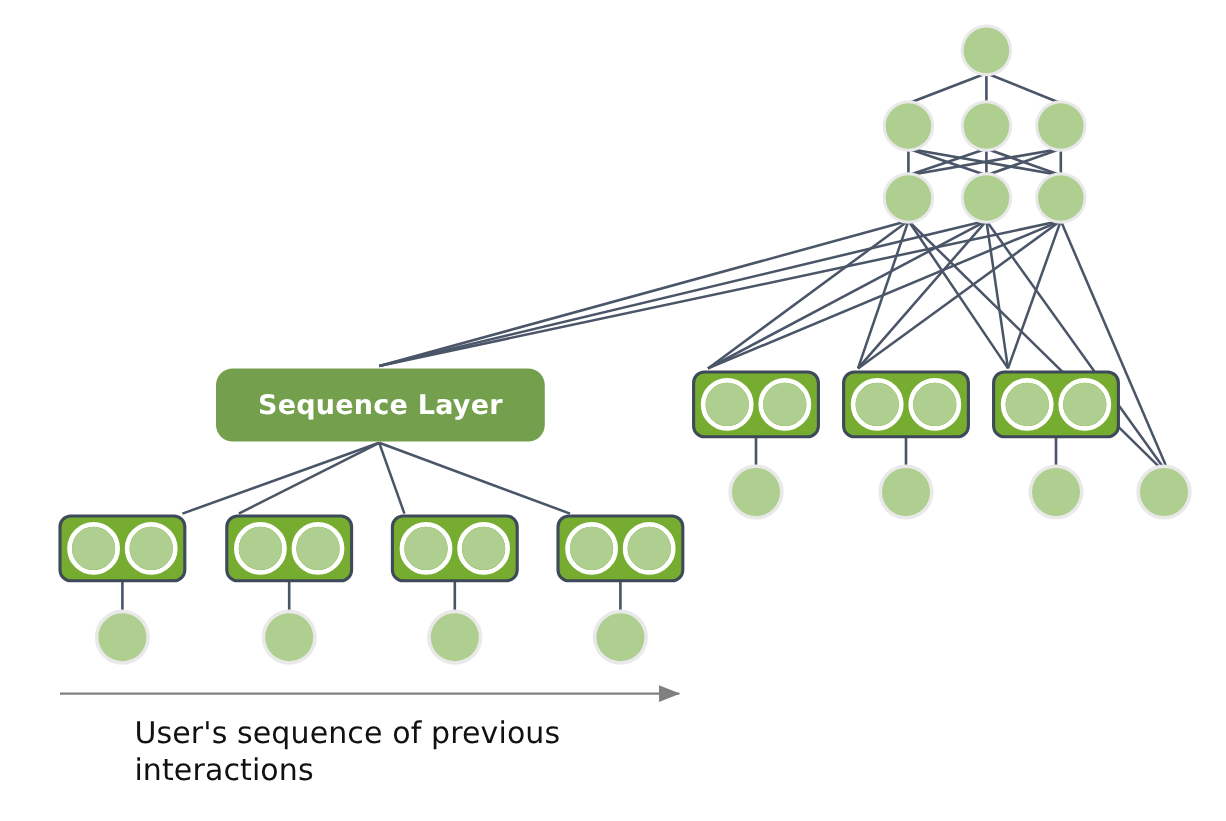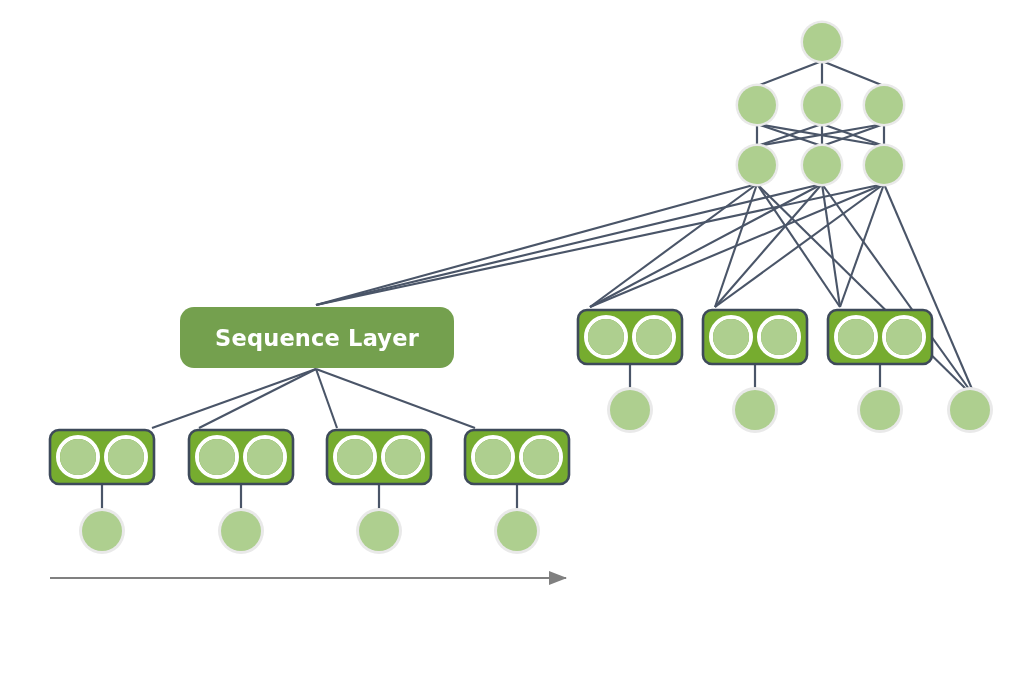--- a/index.html
+++ b/index.html
@@ -248,14 +248,16 @@
       </g>
     </g>
 
     <g>
       <line x1="50" y1="578" x2="566" y2="578" stroke="#808080" stroke-width="2" marker-end="url(#arrowhead)"></line>
     </g>
   </svg>
 
   <div class="seq-label">Sequence Layer</div>
 
+  <div class="caption-text">User's sequence of previous
+interactions</div>
 
 </div>
 
 </body></html>

